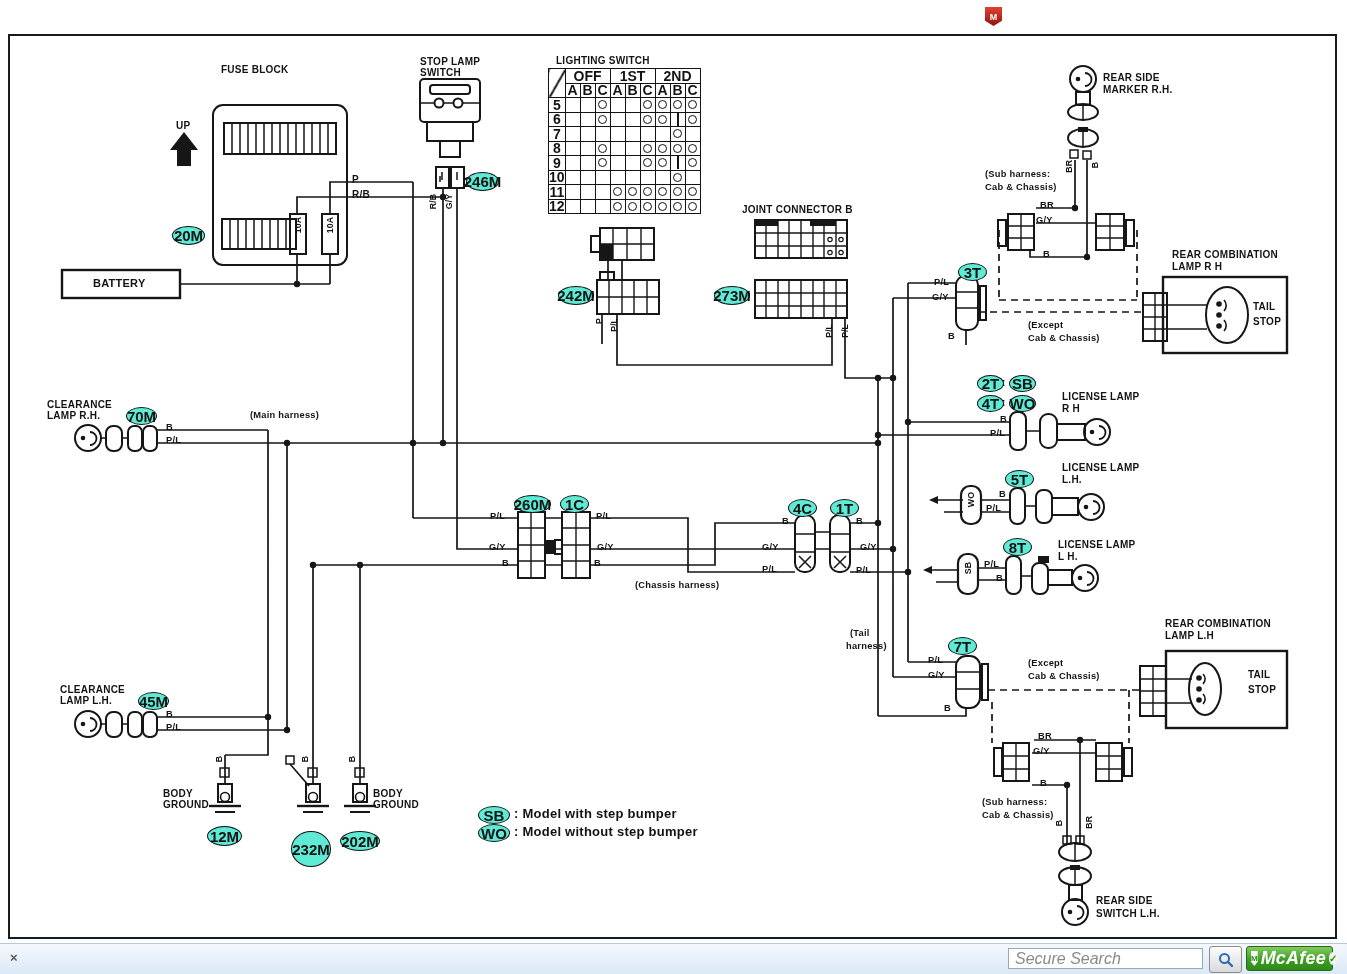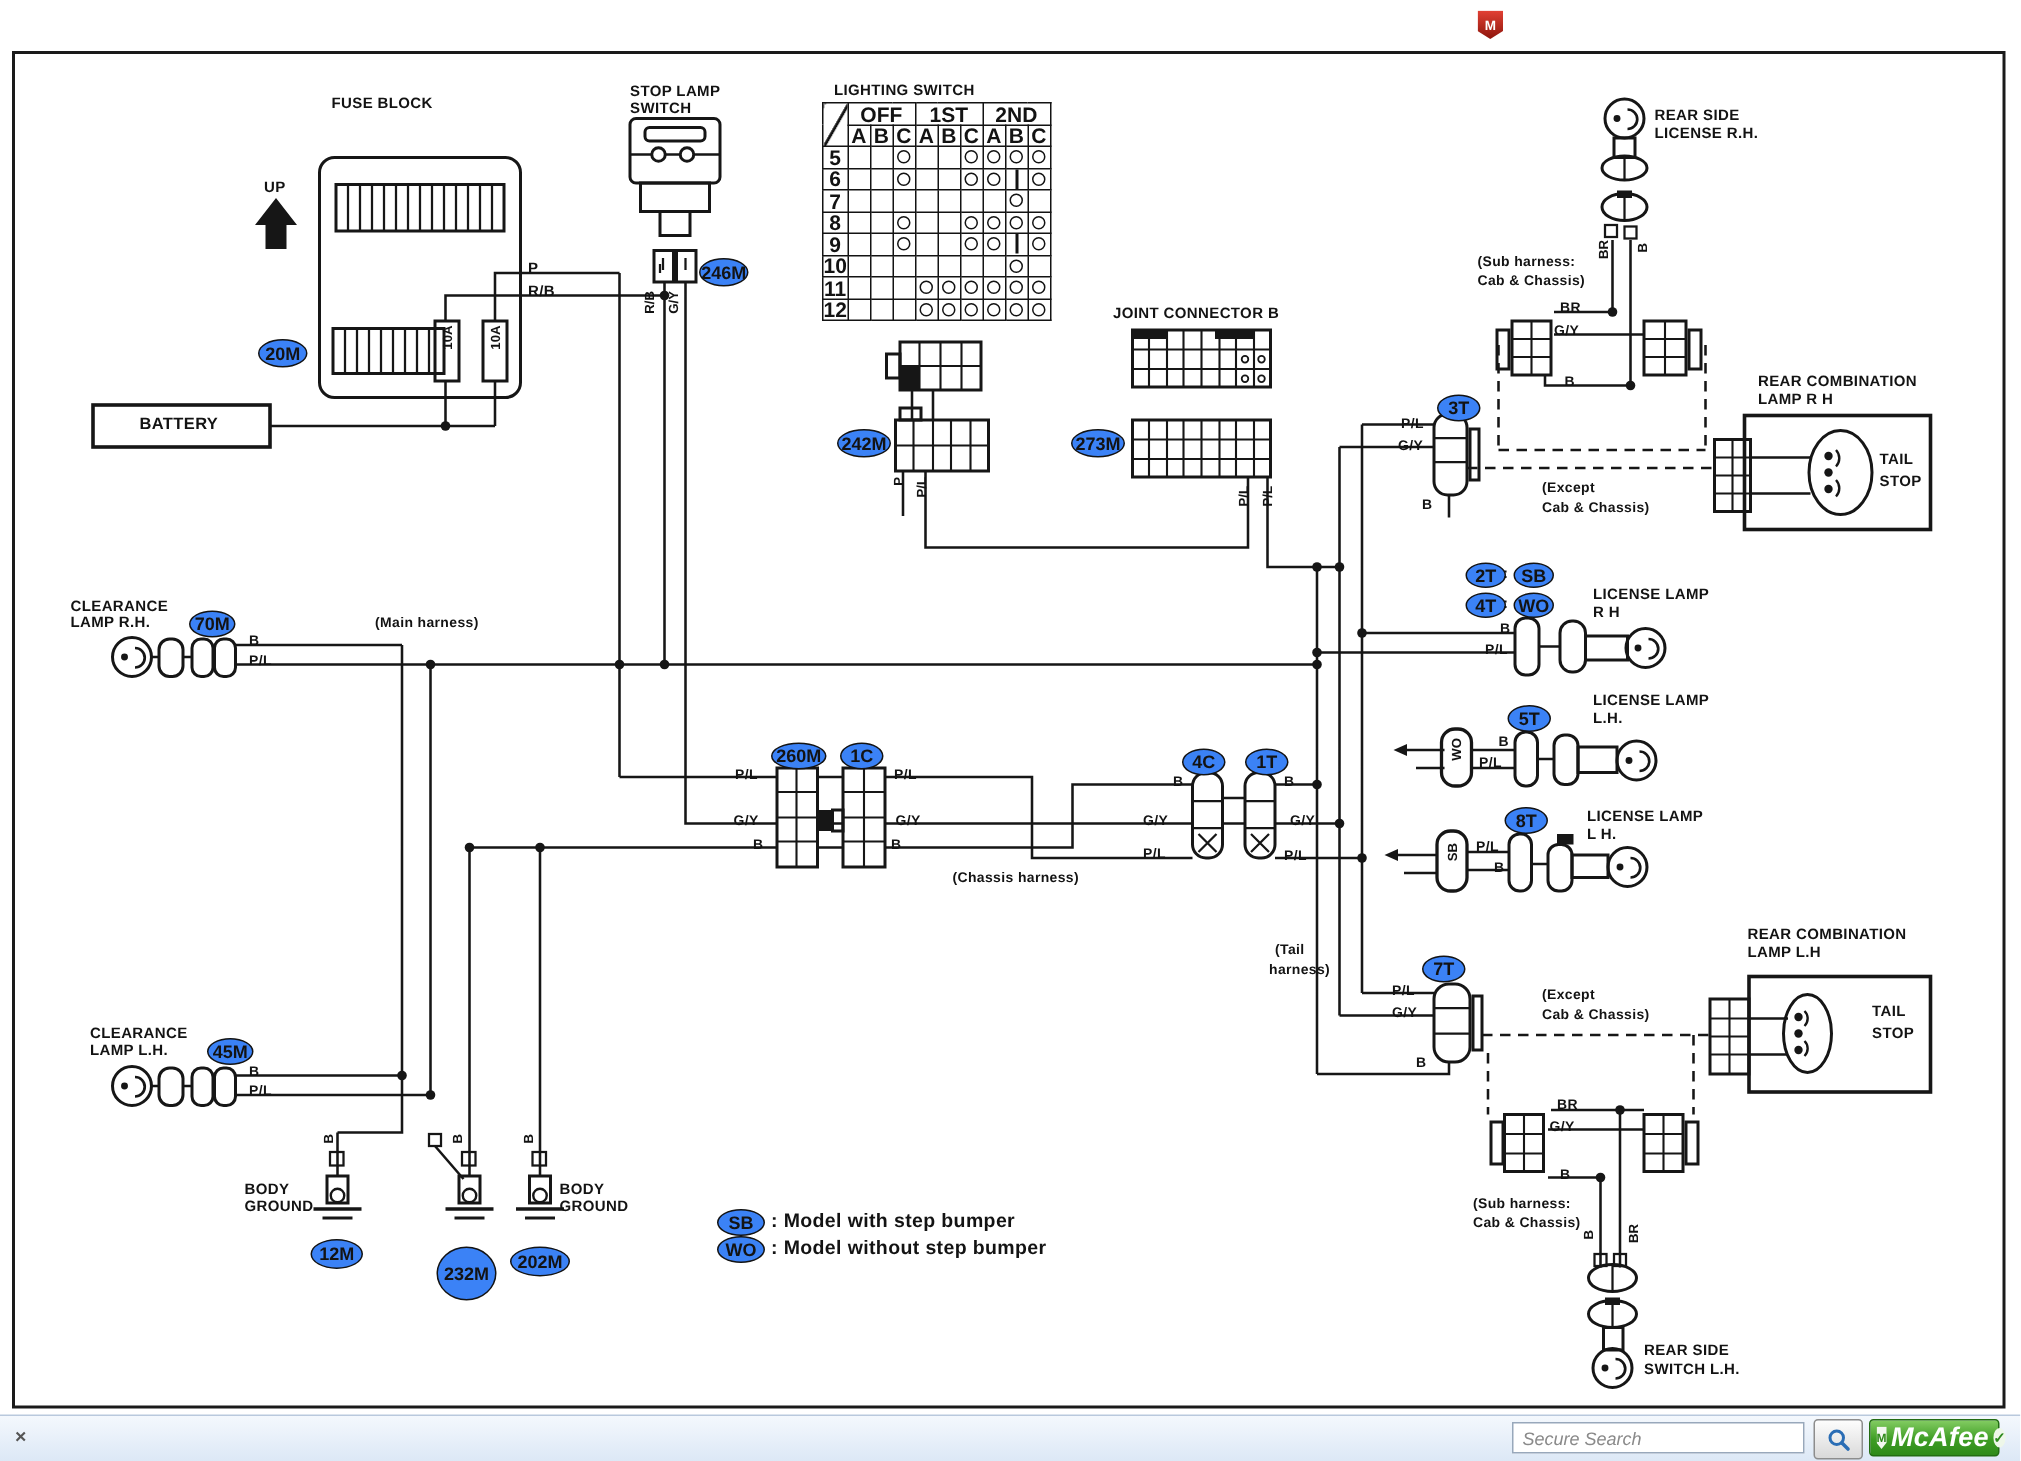--- a/index.html
+++ b/index.html
@@ -4,38 +4,38 @@
 <style>
   html,body{margin:0;padding:0;background:#ffffff;font-family:"Liberation Sans",sans-serif;}
   .stage{position:relative;width:1347px;height:974px;overflow:hidden;background:#fff;}
   .titlebar{position:absolute;left:0;top:0;width:1347px;height:31px;
     background:linear-gradient(#e3e3e3,#cfcfcf 30%,#b4b4b4);border-bottom:2px solid #6b6b6b;box-sizing:border-box;}
   .titlebar .title{position:absolute;left:21px;top:7px;font-size:13.5px;font-weight:bold;font-style:italic;color:#141414;}
   .frame{position:absolute;left:8px;top:34px;width:1329px;height:905px;border:2px solid #1a1a1a;box-sizing:border-box;background:#fff;}
   .lbl{position:absolute;font-size:10px;font-weight:bold;color:#131313;letter-spacing:.25px;white-space:nowrap;line-height:11px;}
   .sm{font-size:9.3px;}
   .vert{writing-mode:vertical-rl;transform:rotate(180deg);font-size:8.8px;letter-spacing:0;}
-  .oval{position:absolute;border:1.8px solid #131313;border-radius:50%;font-size:12px;font-weight:bold;color:#131313;
-    display:flex;align-items:center;justify-content:center;box-sizing:border-box;background:#3b82f6;letter-spacing:0;}
+  .oval{position:absolute;border:1.8px solid #131313;border-radius:50%;font-size:15px;font-weight:bold;color:#131313;
+    display:flex;align-items:center;justify-content:center;box-sizing:border-box;background:#5eead4;letter-spacing:0;}
   .ls-table{position:absolute;left:548px;top:68px;}
   .ls-table table{border-collapse:collapse;}
   .ls-table th,.ls-table td{border:1.6px solid #131313;padding:0;text-align:center;vertical-align:middle;
     font-size:8.8px;font-weight:bold;width:14px;height:13.5px;line-height:0;color:#131313;}
   .ls-table th{font-size:14px;}
   .ls-table .diag{width:15px;background:linear-gradient(to bottom right,#fff 46%,#131313 47%,#131313 53%,#fff 54%);}
   .circ{display:inline-block;width:7px;height:7px;border:1.6px solid #131313;border-radius:50%;}
   .thru{display:inline-block;width:2px;height:13px;background:#131313;}
   .statusbar{position:absolute;left:0;bottom:0;width:1347px;height:31px;background:linear-gradient(#f4f8fd,#dce8f6);
     border-top:1px solid #b9c9dd;box-sizing:border-box;}
   .close-x{position:absolute;left:10px;top:6px;font-size:13px;color:#555;font-weight:bold;cursor:default;}
   .shield{position:absolute;left:985px;top:7px;width:17px;height:19px;background:linear-gradient(#e24134,#8e150b);
     clip-path:polygon(0 0,100% 0,100% 72%,50% 100%,0 72%);display:flex;align-items:center;justify-content:center;
     color:#fff;font-weight:bold;font-size:9px;}
   .search-input{position:absolute;left:1008px;top:948px;width:195px;height:21px;border:1px solid #98a8bb;
-    font-family:"Liberation Sans",sans-serif;font-size:12px;padding:0 6px;box-sizing:border-box;color:#333;}
+    font-family:"Liberation Sans",sans-serif;font-size:16px;padding:0 6px;box-sizing:border-box;color:#333;}
   .search-input::placeholder{color:#8a8a8a;font-style:italic;}
   .search-btn{position:absolute;left:1209px;top:946px;width:31px;height:25px;border:1px solid #8d8d8d;border-radius:3px;
     background:linear-gradient(#fdfdfd,#d9d9d9);display:flex;align-items:center;justify-content:center;cursor:pointer;}
   .mcafee-badge{position:absolute;left:1246px;top:946px;width:87px;height:25px;border:1px solid #236c13;border-radius:3px;
     background:linear-gradient(#83cc62,#3e9d24 55%,#2f8a1a);display:flex;align-items:center;gap:3px;padding:0 4px;
     box-sizing:border-box;cursor:pointer;}
   .mini-shield{width:13px;height:15px;background:#f2f7ef;clip-path:polygon(0 0,100% 0,100% 72%,50% 100%,0 72%);
     display:flex;align-items:center;justify-content:center;color:#2f8a1a;font-weight:bold;font-size:8px;}
   .badge-text{color:#fff;font-weight:bold;font-style:italic;font-size:18px;letter-spacing:.2px;}
   .check{width:13px;height:13px;border-radius:50%;background:#eef7e9;color:#2e8a1e;font-size:10px;font-weight:bold;
@@ -509,21 +509,21 @@
   <div class="lbl sm" style="left:1028px;top:658px">(Except</div>
   <div class="lbl sm" style="left:1028px;top:671px">Cab &amp; Chassis)</div>
   <div class="lbl" style="left:1165px;top:618px">REAR COMBINATION</div>
   <div class="lbl" style="left:1165px;top:630px">LAMP L.H</div>
   <div class="lbl" style="left:1248px;top:669px">TAIL</div>
   <div class="lbl" style="left:1248px;top:684px">STOP</div>
 
   <div class="lbl sm" style="left:985px;top:169px">(Sub harness:</div>
   <div class="lbl sm" style="left:985px;top:182px">Cab &amp; Chassis)</div>
   <div class="lbl" style="left:1103px;top:72px">REAR SIDE</div>
-  <div class="lbl" style="left:1103px;top:84px">LICENSE R.H.</div>
+  <div class="lbl" style="left:1103px;top:84px">MARKER R.H.</div>
   <div class="lbl vert" style="left:1064px;top:160px">BR</div>
   <div class="lbl vert" style="left:1090px;top:162px">B</div>
   <div class="lbl sm" style="left:1040px;top:200px">BR</div>
   <div class="lbl sm" style="left:1036px;top:215px">G/Y</div>
   <div class="lbl sm" style="left:1043px;top:249px">B</div>
 
   <div class="lbl sm" style="left:982px;top:797px">(Sub harness:</div>
   <div class="lbl sm" style="left:982px;top:810px">Cab &amp; Chassis)</div>
   <div class="lbl sm" style="left:1038px;top:731px">BR</div>
   <div class="lbl sm" style="left:1033px;top:746px">G/Y</div>

